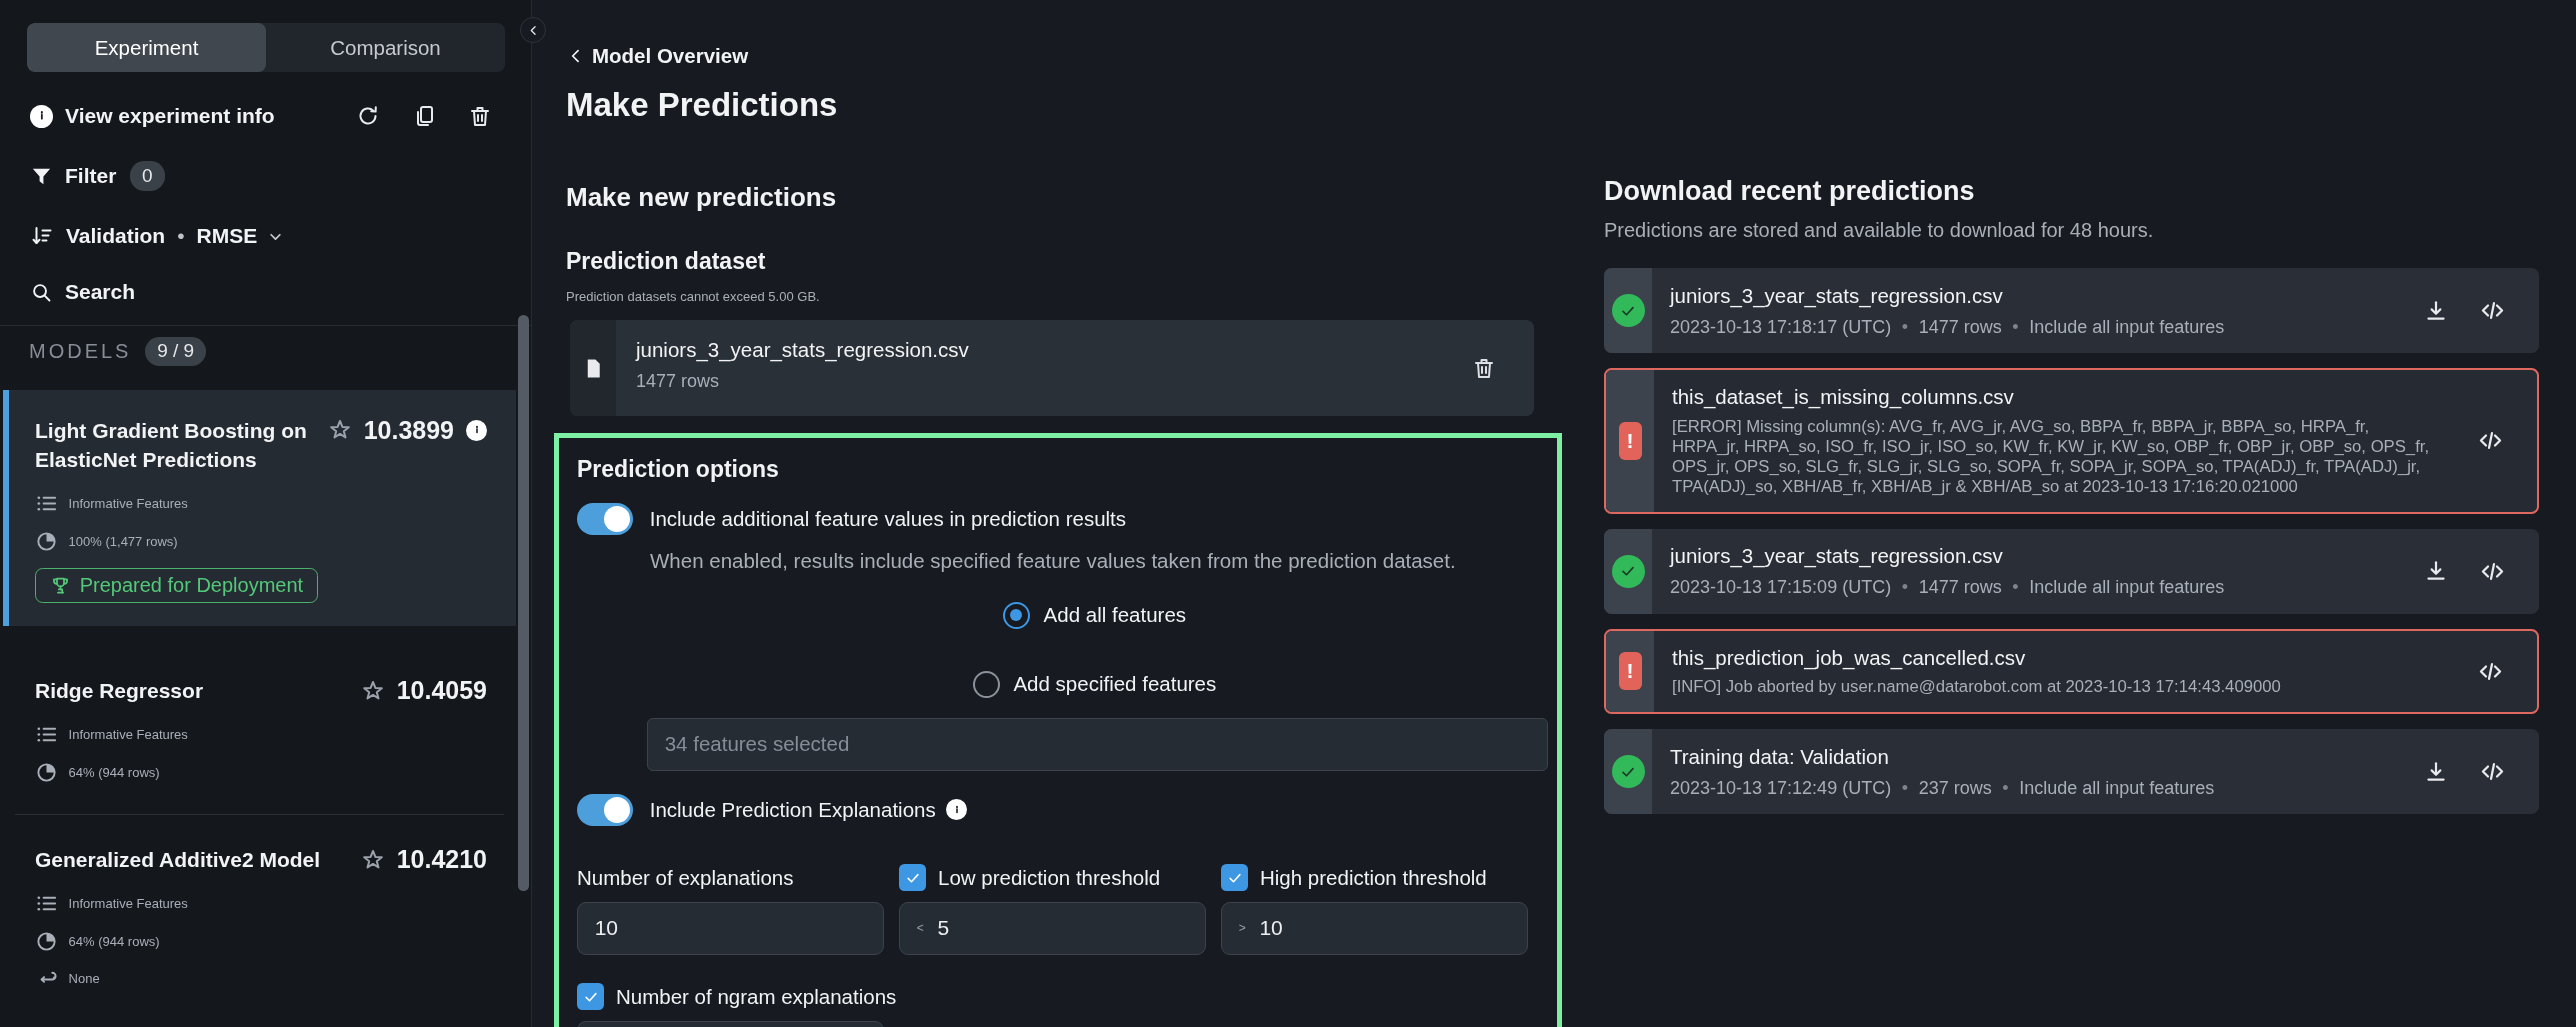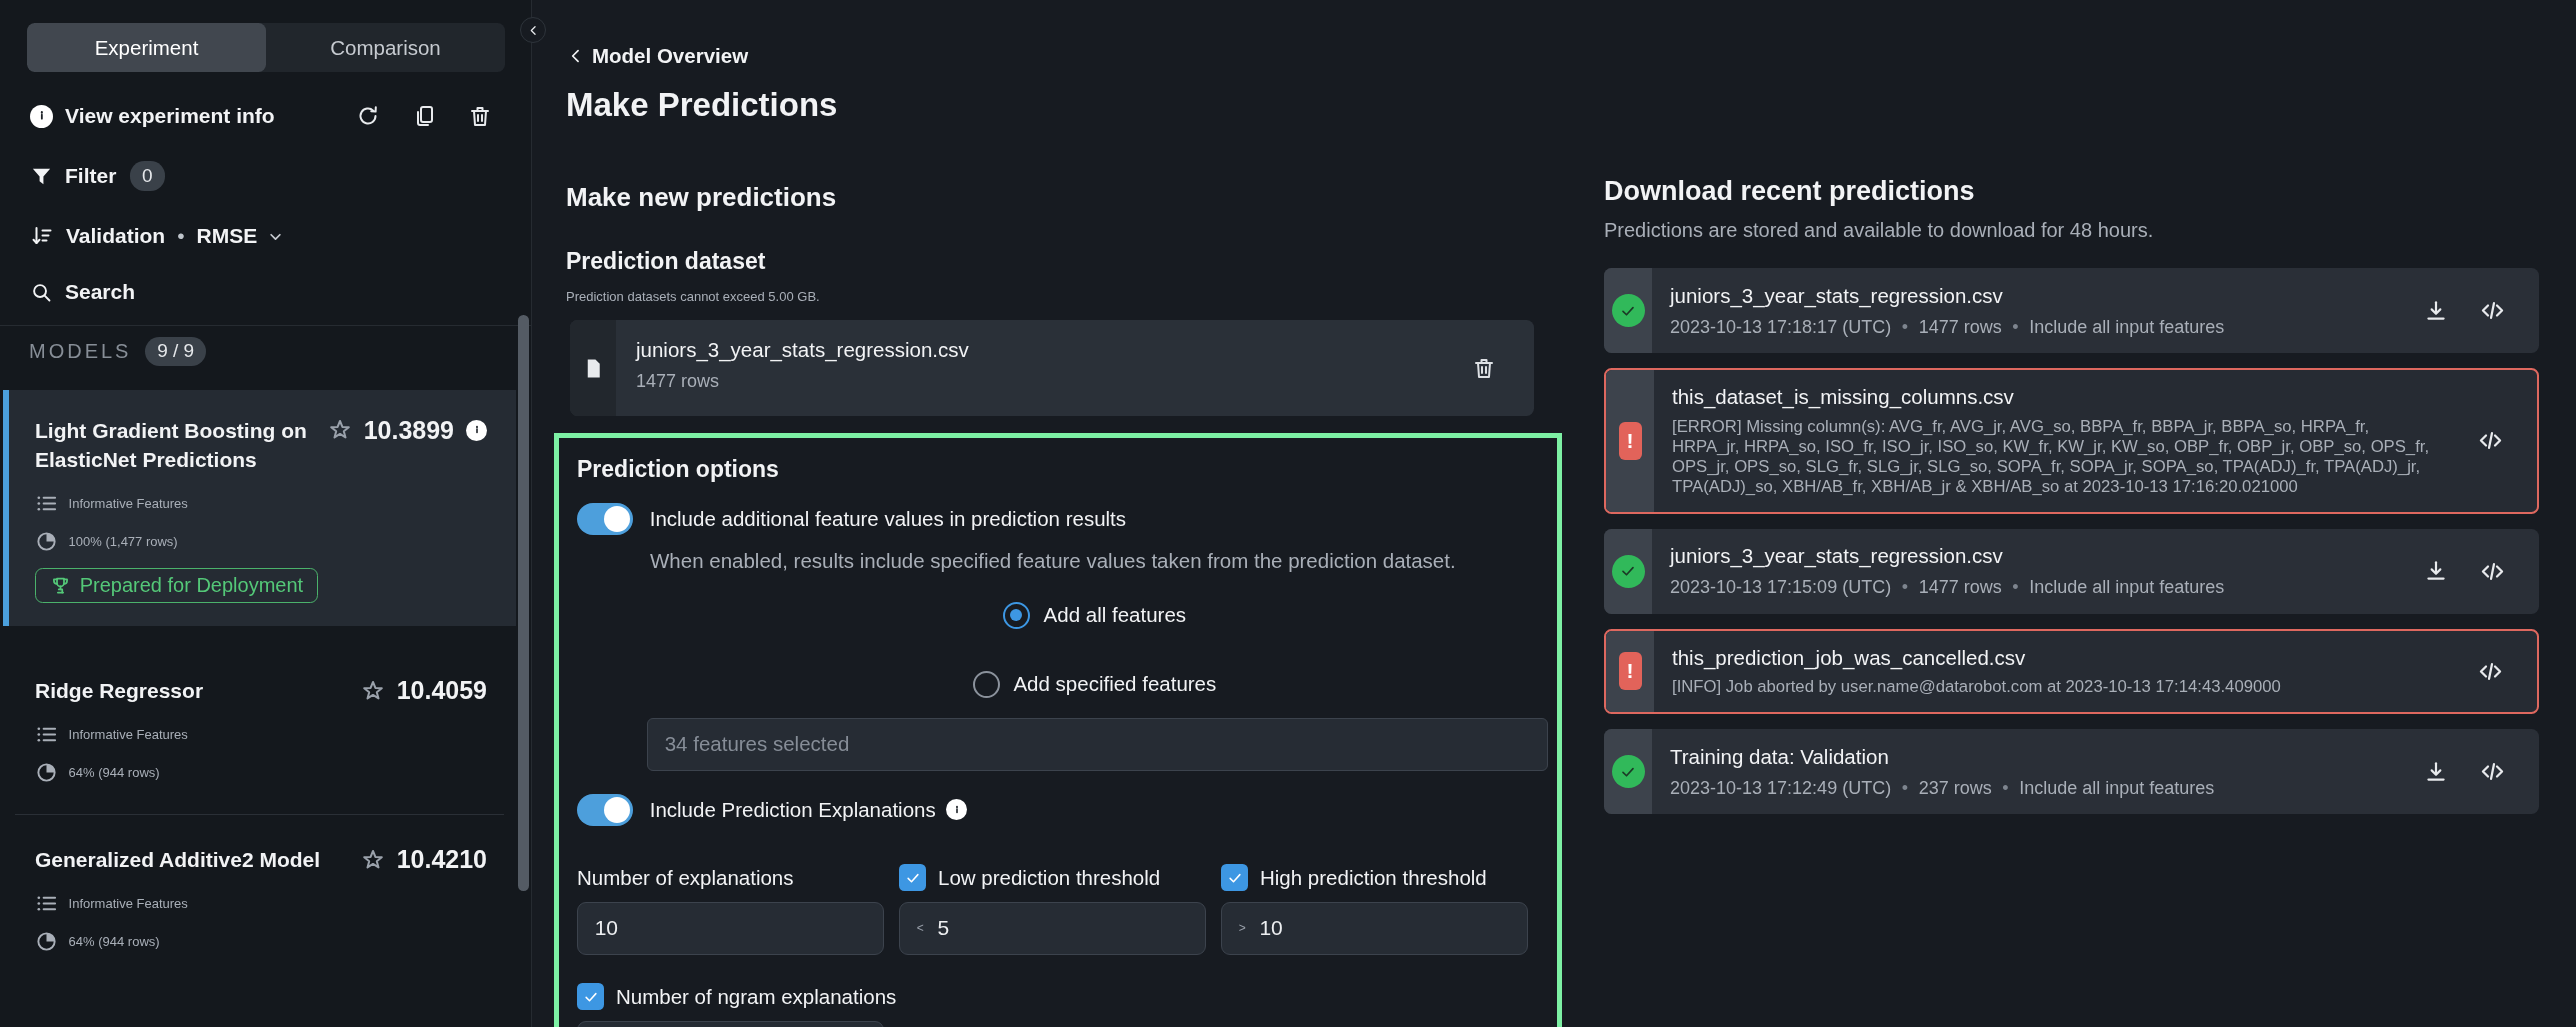--- a/index.html
+++ b/index.html
@@ -310,20 +310,30 @@
         </div>
         <div class="m-row sample">
           <span>
             <svg class="ic" width="23" height="23" viewBox="0 0 24 24" stroke-width="2">
                 <circle cx="12" cy="12" r="8.5"></circle>
                 <path d="M12 12V3.5A8.5 8.5 0 0 1 20.5 12z" fill="currentColor" stroke="none"></path>
               </svg>
           </span>
           <span>64% (944 rows)</span>
         </div>
+        <div class="m-row" style="margin-top:13.7px;">
+          <span>
+            <svg class="ic" width="23" height="23" viewBox="0 0 24 24" stroke-width="2.2">
+                <path d="M18 6a3.5 3.5 0 0 1 0 7H7"></path>
+                <path d="M9.5 10.5L7 13l2.5 2.5"></path>
+                <circle cx="20" cy="11" r="1.2" fill="currentColor" stroke="none"></circle>
+              </svg>
+          </span>
+          <span>None</span>
+        </div>
       </div>
 
     </div>
 
     <div class="sb-scroll"></div>
   </div>
 
   <div class="collapse-btn">
     <svg class="ic" width="15" height="15" viewBox="0 0 24 24" stroke-width="3">
         <polyline points="14.5 6 8.5 12 14.5 18"></polyline>

